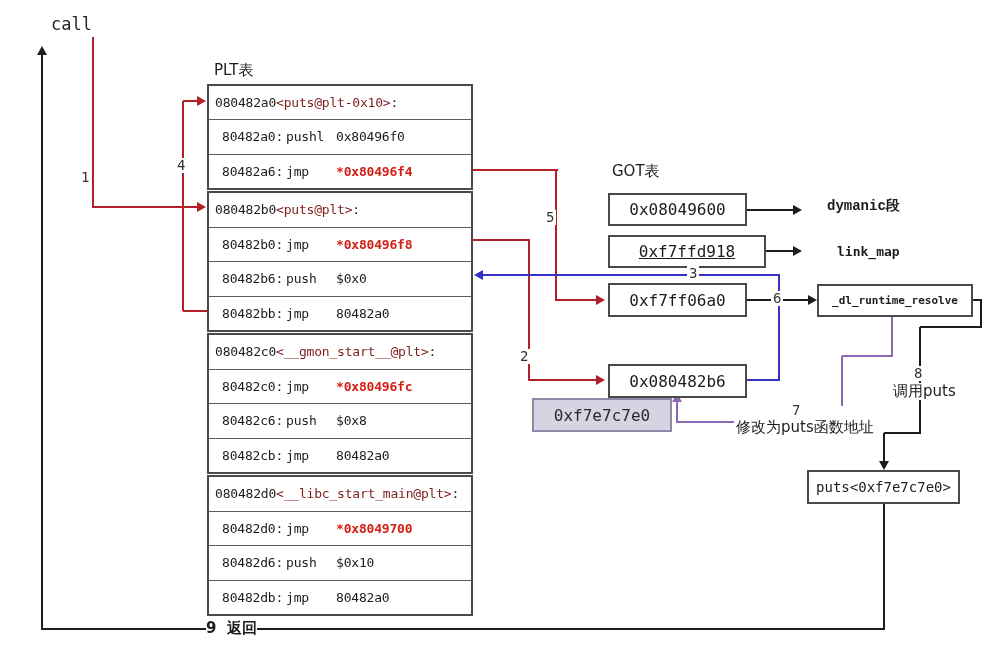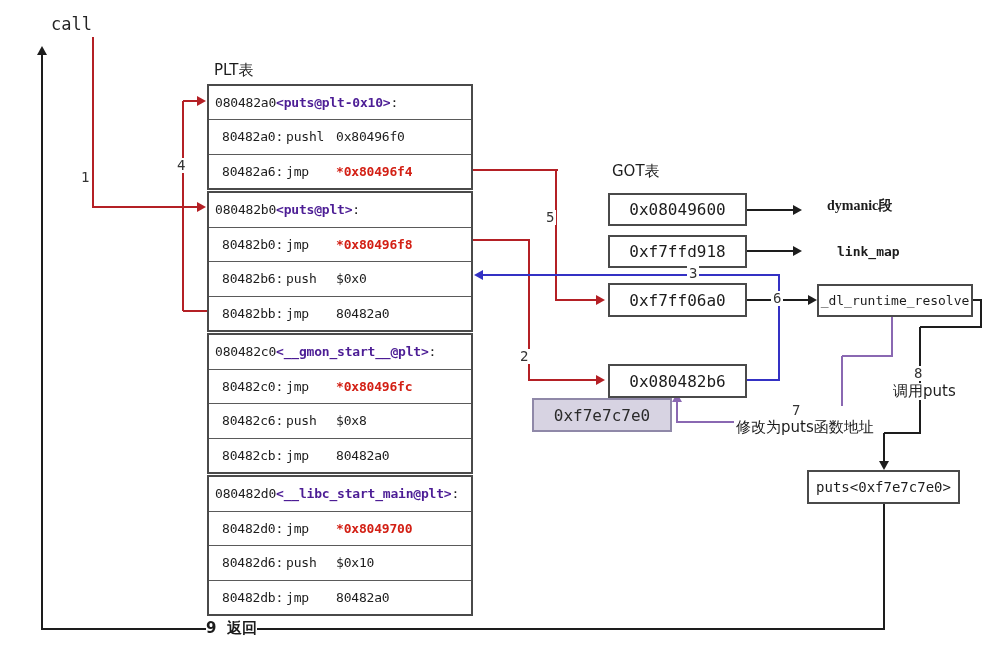--- a/index.html
+++ b/index.html
@@ -23,32 +23,32 @@
   .ar-r.right{border-left-color:#b42025;}
   .ar-b.left{border-right-color:#3431c4;}
   .ar-p.up{border-bottom-color:#8a68b2;}
   
   .step{position:absolute;font:14px "DejaVu Sans Mono",monospace;color:#333;
         background:#fff;padding:0 2px;line-height:1.1;z-index:5;}
   
   .gbox{position:absolute;border:2px solid #4a4a4a;background:#fff;display:flex;
         align-items:center;justify-content:center;font-size:16px;color:#1c1c1c;z-index:3;box-sizing:border-box;}
   .gray{background:#d7d3e2;border-color:#8f88a8;color:#2b2b2b;}
-  .small{font-size:13px;font-weight:normal;}
+  .small{font-size:11px;font-weight:bold;}
   .mid{font-size:14px;}
   
   #plt-table{position:absolute;left:207px;top:84px;width:266px;z-index:3;}
   .plt-block{border:2px solid #4a4a4a;background:#fff;display:flex;flex-direction:column;
              box-sizing:border-box;height:141px;margin-top:1px;}
   .plt-block:first-child{height:106px;margin-top:0;}
   .plt-row{flex:1;display:flex;align-items:center;font-size:13px;letter-spacing:-0.2px;
            padding-left:13px;border-top:1.5px solid #5a5a5a;white-space:pre;}
   .plt-row:first-child{border-top:none;}
   .plt-row.header{padding-left:6px;}
-  .hdr-sym{color:#4c1d95;font-weight:bold;}
+  .hdr-sym{color:#7f1d1d;font-weight:normal;}
   .col-addr{display:inline-block;width:64px;}
   .col-mn{display:inline-block;width:50px;}
   .col-op.red{color:#d32015;font-weight:bold;}
   
   .zh{position:absolute;font-family:"DejaVu Sans",sans-serif;font-size:15px;color:#1c1c1c;
       background:#fff;line-height:1.15;z-index:5;white-space:nowrap;}
   .ann{position:absolute;font:bold 13px "DejaVu Sans Mono",monospace;color:#1c1c1c;white-space:nowrap;}
   .calltext{position:absolute;top:14px;font-size:17px;color:#242424;white-space:nowrap;}
 </style>
 </head>
@@ -116,28 +116,28 @@
   <span class="step" style="left:518px;top:349px;">2</span>
 
   <div class="hl b" style="left:482px;top:274px;width:298px;"></div>
   <div class="ar left ar-b" style="left:474px;top:270px;"></div>
   <div class="vl b" style="left:778px;top:274px;height:107px;"></div>
   <div class="hl b" style="left:747px;top:379px;width:33px;"></div>
   <span class="step" style="left:687px;top:266px;">3</span>
 
   <div class="zh" style="left:612px;top:163px;">GOT表</div>
   <div class="gbox" style="left:608px;top:193px;width:139px;height:33px;">0x08049600</div>
-  <div class="gbox" style="left:608px;top:235px;width:139px;height:33px;">0xf7ffd918</div>
+  <div class="gbox" style="left:608px;top:235px;width:158px;height:33px;text-decoration:underline;">0xf7ffd918</div>
   <div class="gbox" style="left:608px;top:283px;width:139px;height:34px;">0xf7ff06a0</div>
   <div class="gbox" style="left:608px;top:364px;width:139px;height:34px;">0x080482b6</div>
   <div class="gbox gray" style="left:532px;top:398px;width:140px;height:34px;z-index:2;">0xf7e7c7e0</div>
 
   <div class="hl k" style="left:747px;top:209px;width:46px;"></div>
   <div class="ar right ar-k" style="left:793px;top:205px;"></div>
-  <div class="ann" style="left:827px;top:197px;font-family:Liberation Serif, serif;font-size:14px;">dymanic段</div>
+  <div class="ann" style="left:827px;top:197px;font-family:Liberation Mono, monospace;font-size:14px;">dymanic段</div>
 
   <div class="hl k" style="left:747px;top:250px;width:46px;"></div>
   <div class="ar right ar-k" style="left:793px;top:246px;"></div>
   <div class="ann" style="left:837px;top:244px;">link_map</div>
 
   <div class="hl k" style="left:747px;top:299px;width:63px;"></div>
   <div class="ar right ar-k" style="left:808px;top:295px;"></div>
   <span class="step" style="left:771px;top:291px;">6</span>
 
   <div class="gbox small" style="left:817px;top:284px;width:156px;height:33px;">_dl_runtime_resolve</div>

